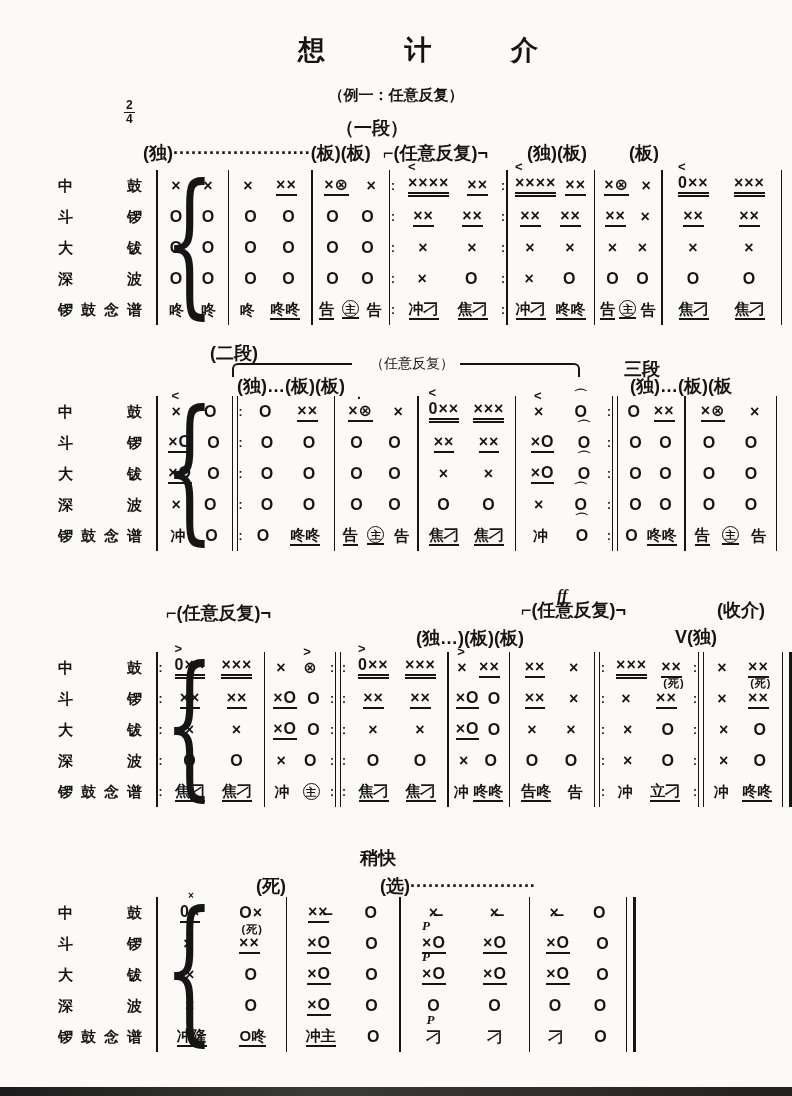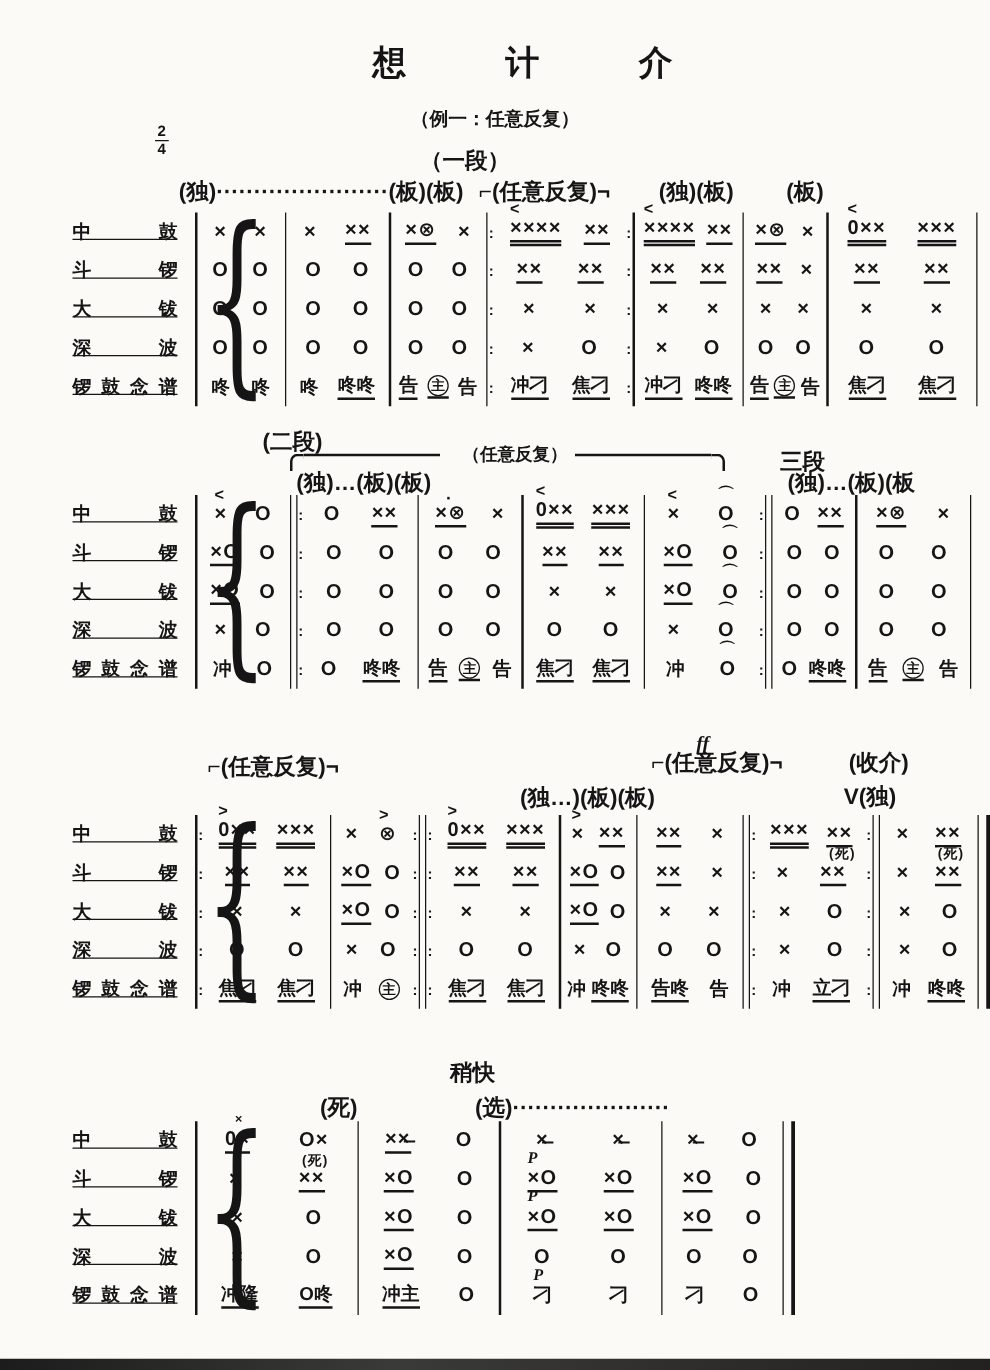--- a/index.html
+++ b/index.html
@@ -10,24 +10,24 @@
   .subtitle{top:86px;left:0;right:0;text-align:center;font-size:15px;font-weight:bold;}
   .timesig{left:124px;top:99px;font-size:12px;font-weight:bold;text-align:center;line-height:13px;}
   .timesig .top{border-bottom:1.5px solid #151515;padding:0 2px;}
   .hdr{font-size:18px;font-weight:bold;}
   .hdr.ff{font-style:italic;font-family:"Liberation Serif",serif;font-size:16px;}
   .rbracket{display:flex;align-items:flex-start;height:14px;}
   .rbracket .hline{border-top:2px solid #151515;flex:1;margin-top:7px;}
   .rbracket .hook{width:9px;height:12px;margin-top:7px;}
   .rbracket .hook.l{border-left:2px solid #151515;border-top:2px solid #151515;border-top-left-radius:6px;}
   .rbracket .hook.r{border-right:2px solid #151515;border-top:2px solid #151515;border-top-right-radius:6px;}
-  .rbracket .btxt{font-size:14px;font-weight:bold;padding:0 6px;line-height:14px;margin-left:12px;}
+  .rbracket .btxt{font-size:14px;font-weight:normal;padding:0 6px;line-height:14px;margin-left:12px;}
   .system{display:flex;align-items:stretch;height:155px;}
   .labels{width:84px;display:flex;flex-direction:column;}
-  .lab{height:31px;line-height:31px;font-size:15px;font-weight:bold;text-align:justify;text-align-last:justify;text-decoration:underline;}
+  .lab{height:31px;line-height:31px;font-size:15px;font-weight:bold;text-align:justify;text-align-last:justify;}
   .brace{width:14px;position:relative;}
   .brace span{position:absolute;top:-14px;left:-3px;font-size:158px;line-height:170px;transform:scaleX(.5);font-weight:400;font-family:"DejaVu Serif",serif;}
   .music{display:flex;flex:0 0 auto;}
   .meas{display:flex;flex-direction:column;}
   .cell{height:31px;display:flex;align-items:center;justify-content:space-around;font-weight:bold;font-size:16px;padding:0 3px;}
   .beat{position:relative;display:inline-flex;align-items:center;line-height:18px;letter-spacing:1px;}
   .beat.u{border-bottom:2px solid #151515;}
   .beat.U{border-bottom:5px double #151515;}
   .cjk{font-size:15px;letter-spacing:0;}
   .circ{display:inline-flex;align-items:center;justify-content:center;border:1.5px solid #151515;border-radius:50%;width:15px;height:15px;font-size:11px;letter-spacing:0;}
@@ -60,21 +60,21 @@
     <div class="abs hdr" style="left: 143px; top: 141px;">(独)·······················(板)(板)</div>
     <div class="abs hdr" style="left: 383px; top: 141px;">⌐(任意反复)¬</div>
     <div class="abs hdr" style="left: 527px; top: 141px;">(独)(板)</div>
     <div class="abs hdr" style="left: 629px; top: 141px;">(板)</div>
     <div class="abs hdr" style="left: 210px; top: 341px;">(二段)</div>
     <div class="abs hdr" style="left: 237px; top: 374px;">(独)…(板)(板)</div>
     <div class="abs hdr" style="left: 624px; top: 357px;">三段</div>
     <div class="abs hdr" style="left: 630px; top: 374px;">(独)…(板)(板</div>
     <div class="abs hdr" style="left: 166px; top: 601px;">⌐(任意反复)¬</div>
     <div class="abs hdr" style="left: 521px; top: 598px;">⌐(任意反复)¬</div>
-    <div class="abs hdr" style="left: 679px; top: 598px;">(收介)</div>
+    <div class="abs hdr" style="left: 717px; top: 598px;">(收介)</div>
     <div class="abs hdr" style="left: 416px; top: 626px;">(独…)(板)(板)</div>
     <div class="abs hdr ff" style="left: 557px; top: 587px;">ff</div>
     <div class="abs hdr" style="left: 675px; top: 625px;">V(独)</div>
     <div class="abs hdr" style="left: 360px; top: 846px;">稍快</div>
     <div class="abs hdr" style="left: 256px; top: 874px;">(死)</div>
     <div class="abs hdr" style="left: 380px; top: 874px;">(选)·····················</div>
     <div class="abs rbracket" style="left: 232px; top: 356px; width: 348px;">
       <div class="hook l"></div>
       <div class="hline"></div>
       <div class="btxt">（任意反复）</div>

